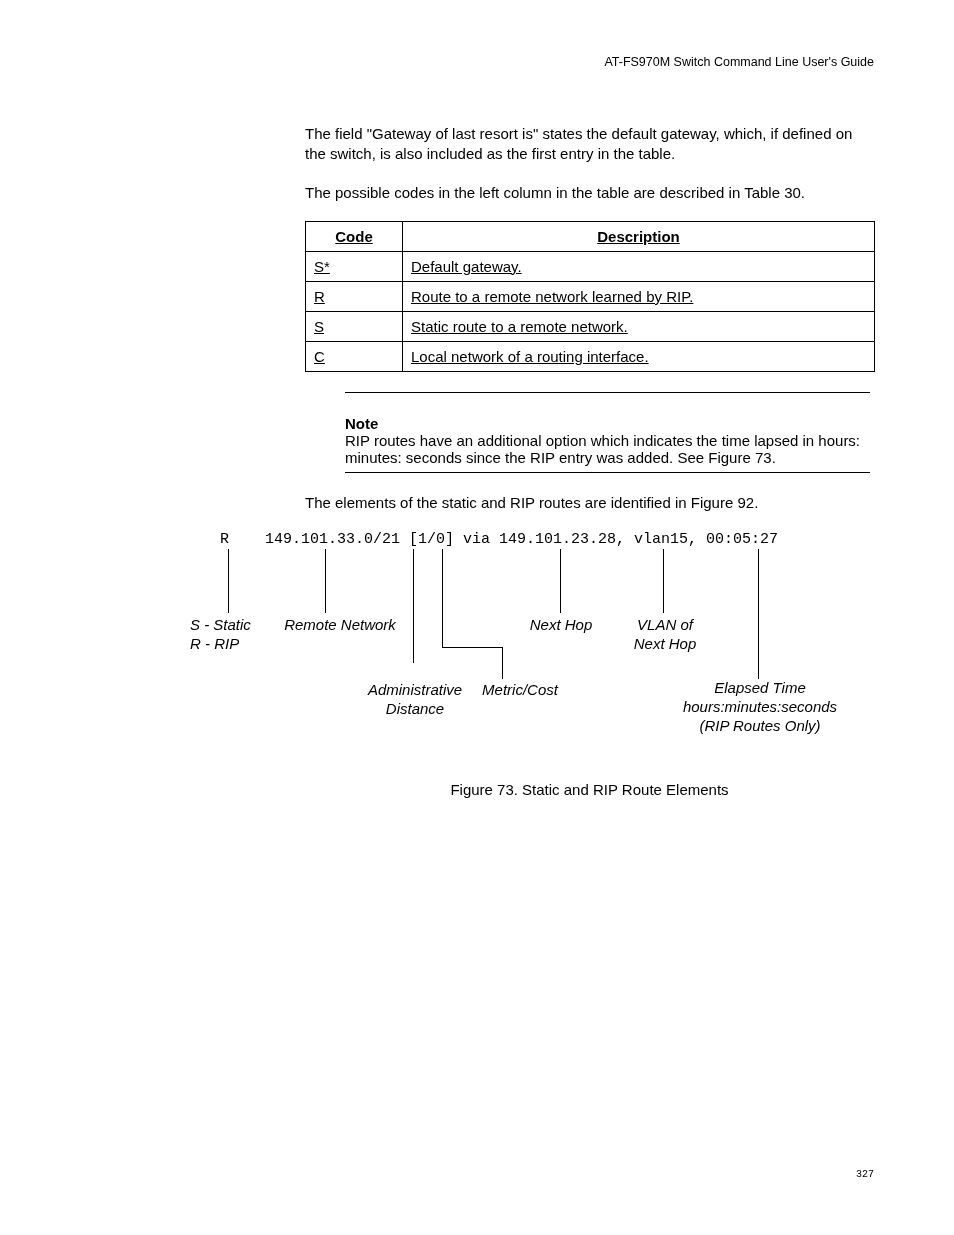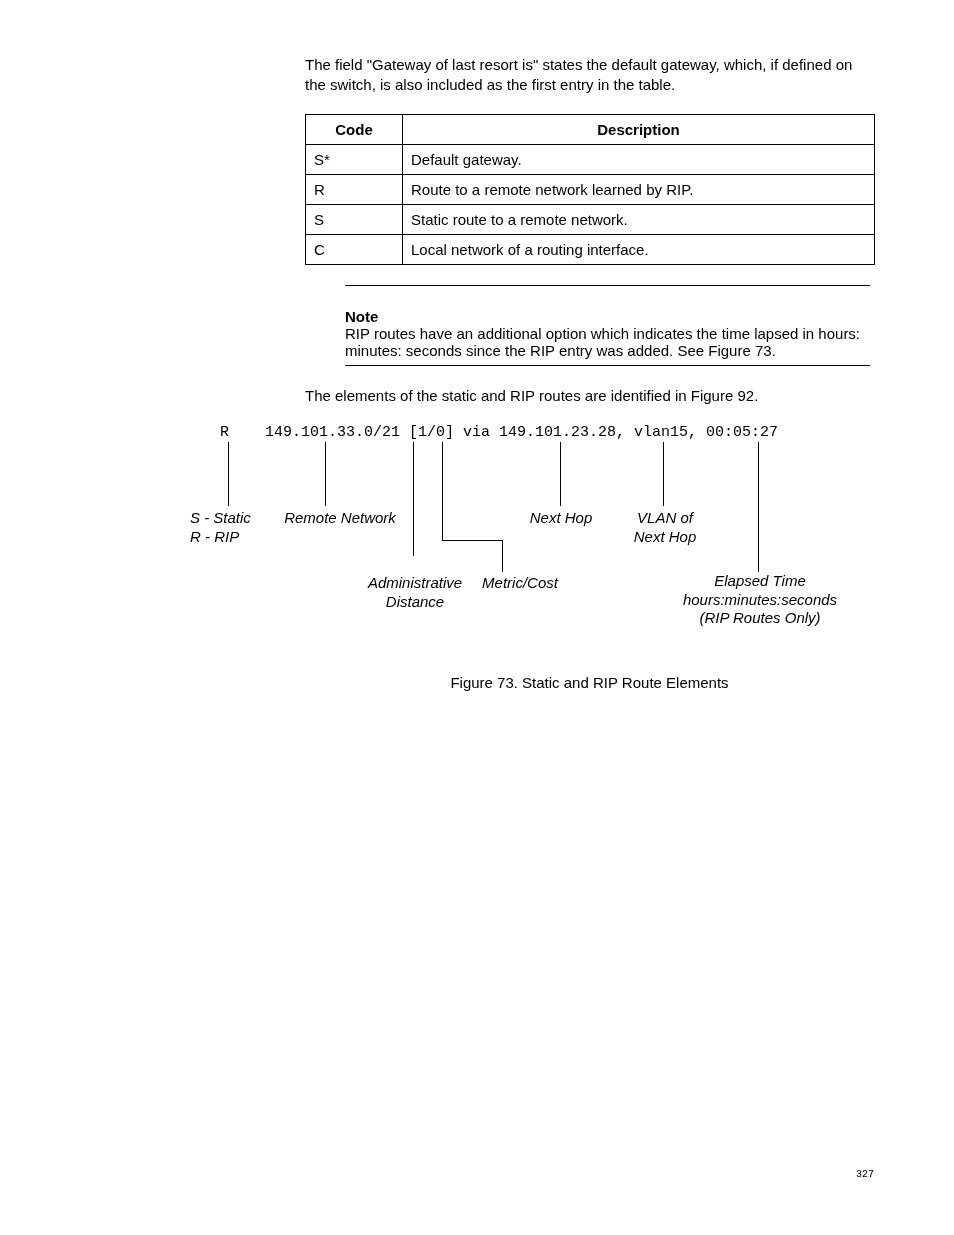--- a/index.html
+++ b/index.html
@@ -38,20 +38,21 @@
       border-collapse: collapse;
       width: 570px;
       margin: 0 auto 20px auto;
     }
     table.codes th, table.codes td {
       border: 1px solid #000;
       padding: 6px 8px;
       text-align: left;
       vertical-align: top;
       font-size: 15px;
+      text-decoration: underline;
     }
     table.codes th {
       text-align: center;
       font-weight: bold;
     }
     table.codes td:first-child {
       width: 80px;
     }
     .note-box {
       border-top: 1px solid #000;
@@ -104,23 +105,25 @@
       bottom: 55px;
       right: 80px;
       font-size: 10px;
       font-family: Liberation Mono, monospace;
     }
   </style>
 </head>
 <body>
 
 <div class="page">
+  <div class="header-line">AT-FS970M Switch Command Line User's Guide</div>
 
   <div class="content">
     <div class="para">The field "Gateway of last resort is" states the default gateway, which, if defined on the switch, is also included as the first entry in the table.</div>
+    <div class="para">The possible codes in the left column in the table are described in Table 30.</div>
 
     <table class="codes">
       <tbody>
           <tr>
         <th>Code</th>
         <th>Description</th>
       </tr>
       <tr>
         <td>S*</td>
         <td>Default gateway.</td>

